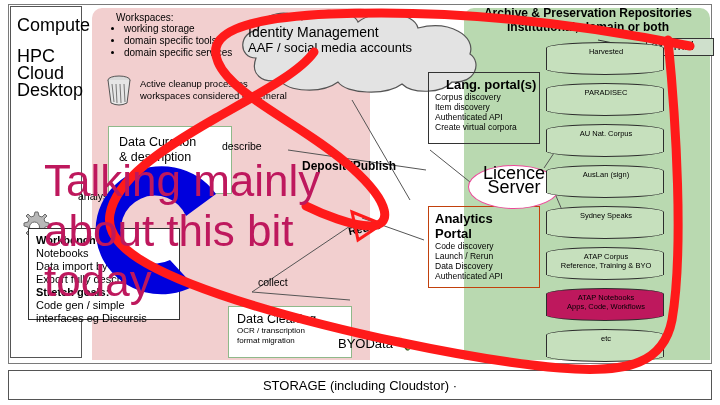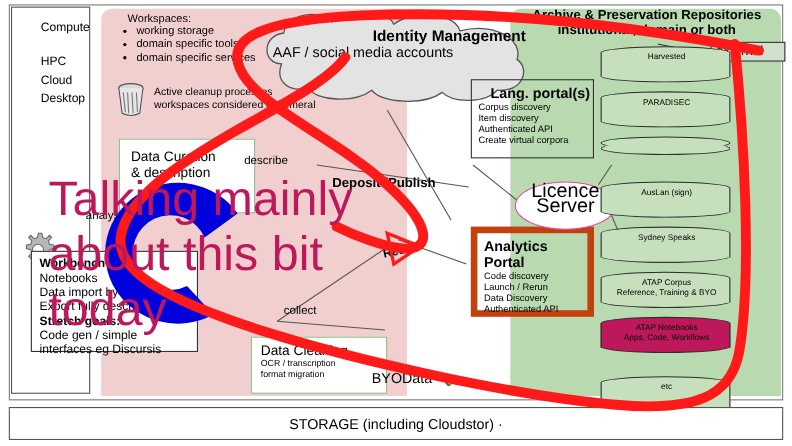--- a/index.html
+++ b/index.html
@@ -4,21 +4,21 @@
 <style>
   html,body{margin:0;padding:0;background:#ffffff;}
   body{width:720px;height:405px;position:relative;overflow:hidden;
        font-family:"Liberation Sans","DejaVu Sans",sans-serif;color:#000;}
   .abs{position:absolute;}
   
   #diagram-frame{left:8px;top:4px;width:704px;height:360px;border:1px solid #7a7a7a;background:#fff;box-sizing:border-box;}
   #pink-panel{left:92px;top:8px;width:278px;height:352px;background:#f2cfcf;border-radius:10px 10px 0 0;}
   #green-panel{left:464px;top:8px;width:246px;height:352px;background:#b9d9b0;border-radius:10px 10px 0 0;}
   #compute-box{left:10px;top:6px;width:72px;height:352px;border:1px solid #555;background:#fff;box-sizing:border-box;}
-  #compute-box .line{font-size:11px;line-height:17px;margin-left:20px;}
+  #compute-box .line{font-size:18px;line-height:17px;}
   #compute-title{padding:10px 0 0 6px;}
   #compute-list{padding:14px 0 0 6px;}
   
   #storage-bar{left:8px;top:370px;width:704px;height:30px;border:1px solid #555;background:#fff;box-sizing:border-box;
        display:flex;align-items:center;justify-content:center;font-size:13px;}
   #workspaces-block{left:110px;top:12px;width:190px;}
   #workspaces-title{font-size:10px;margin-left:6px;}
   #workspaces-list{margin:0;padding-left:14px;font-size:10px;line-height:12px;}
   #cleanup-block{left:140px;top:78px;width:205px;font-size:9.5px;line-height:12px;}
   #trash-icon{left:104px;top:74px;width:30px;height:32px;}
@@ -29,42 +29,42 @@
   #data-curation .t{font-size:12.5px;line-height:15px;}
   #data-cleaning{left:228px;top:306px;width:124px;height:52px;padding:5px 0 0 8px;}
   #data-cleaning .t{font-size:12.5px;}
   #data-cleaning .s{font-size:8px;line-height:9.5px;}
   #workbench{left:28px;top:228px;width:152px;height:92px;background:#fff;border:1px solid #333;box-sizing:border-box;padding:5px 0 0 7px;}
   #workbench .b{font-weight:bold;font-size:11px;line-height:13px;}
   #workbench .l{font-size:11px;line-height:13px;}
   #lang-portal{left:428px;top:72px;width:112px;height:72px;background:transparent;border:1px solid #333;box-sizing:border-box;padding:4px 0 0 6px;}
   #lang-portal .b{font-weight:bold;font-size:13px;padding-left:11px;}
   #lang-portal .l{font-size:8.5px;line-height:10px;}
-  #analytics-portal{left:428px;top:206px;width:112px;height:82px;background:transparent;border:6px solid #c2410c;box-sizing:border-box;padding:4px 0 0 6px;}
+  #analytics-portal{left:428px;top:206px;width:112px;height:82px;background:transparent;border:1px solid #c2410c;box-sizing:border-box;padding:4px 0 0 6px;}
   #analytics-portal .b{font-weight:bold;font-size:13px;line-height:15px;}
   #analytics-portal .l{font-size:8.5px;line-height:10px;}
   #external-box{left:646px;top:38px;width:68px;height:18px;background:#cfe0cc;border:1px solid #333;box-sizing:border-box;
        font-size:12px;padding-left:4px;}
   
   #archive-title{left:466px;top:6px;width:244px;text-align:center;font-weight:bold;font-size:12px;line-height:14px;}
   
   .cyl{position:absolute;width:118px;}
   .cyl .top{height:12px;border:1px solid #2d2d2d;border-radius:50%;background:#c6e0bd;box-sizing:border-box;}
   .cyl .body{height:22px;border-left:1px solid #2d2d2d;border-right:1px solid #2d2d2d;background:#c6e0bd;
        margin-top:-6px;position:relative;}
   .cyl .bot{height:12px;border:1px solid #2d2d2d;border-radius:50%;background:#c6e0bd;box-sizing:border-box;margin-top:-7px;
        border-top-color:transparent;}
   .cyl .lbl{position:absolute;left:0;top:-1px;width:118px;text-align:center;font-size:7.5px;line-height:9px;}
   .cyl.dark .top,.cyl.dark .body,.cyl.dark .bot{background:#be185d;}
   
   #licence-server{left:468px;top:165px;width:90px;height:42px;background:#fff;border:1px solid #ec4899;border-radius:50%;
        display:flex;flex-direction:column;align-items:center;font-size:18px;line-height:14px;}
   #cloud{left:236px;top:6px;width:252px;height:90px;}
   #cloud-text{left:248px;top:24px;width:230px;}
-  #cloud-title{font-weight:bold;font-size:14px;text-align:right;}
+  #cloud-title{font-weight:normal;font-size:14px;}
   #cloud-sub{font-size:13px;}
   
   .lbl{position:absolute;font-size:10.5px;}
   #lbl-describe{left:222px;top:140px;}
   #lbl-deposit{left:302px;top:159px;font-weight:bold;font-size:12px;}
   #lbl-analyse{left:78px;top:190px;}
   #lbl-collect{left:258px;top:276px;}
   #lbl-reuse{left:348px;top:222px;font-weight:bold;font-size:11px;transform:rotate(-12deg);}
   #lbl-byodata{left:338px;top:336px;font-size:13px;}
   
@@ -200,20 +200,23 @@
     </div>
     <div class="cyl" style="left: 546px; top: 83px;">
       <div class="top"></div>
       <div class="body">
         <div class="lbl">PARADISEC</div>
       </div>
       <div class="bot"></div>
     </div>
     <div class="cyl" style="left: 546px; top: 124px;">
       <div class="top"></div>
+      <div class="body">
+        <div class="lbl">AU Nat. Corpus</div>
+      </div>
       <div class="bot"></div>
     </div>
     <div class="cyl" style="left: 546px; top: 165px;">
       <div class="top"></div>
       <div class="body">
         <div class="lbl">AusLan (sign)</div>
       </div>
       <div class="bot"></div>
     </div>
     <div class="cyl" style="left: 546px; top: 206px;">
@@ -230,21 +233,21 @@
       </div>
       <div class="bot"></div>
     </div>
     <div class="cyl dark" style="left: 546px; top: 288px;">
       <div class="top"></div>
       <div class="body">
         <div class="lbl">ATAP Notebooks<div>Apps, Code, Workflows</div></div>
       </div>
       <div class="bot"></div>
     </div>
-    <div class="cyl" style="left: 546px; top: 342px;">
+    <div class="cyl" style="left: 546px; top: 329px;">
       <div class="top"></div>
       <div class="body">
         <div class="lbl">etc</div>
       </div>
       <div class="bot"></div>
     </div>
   </div>
 
 <div class="abs" id="storage-bar">
   <span>STORAGE (including Cloudstor)  ·</span>

